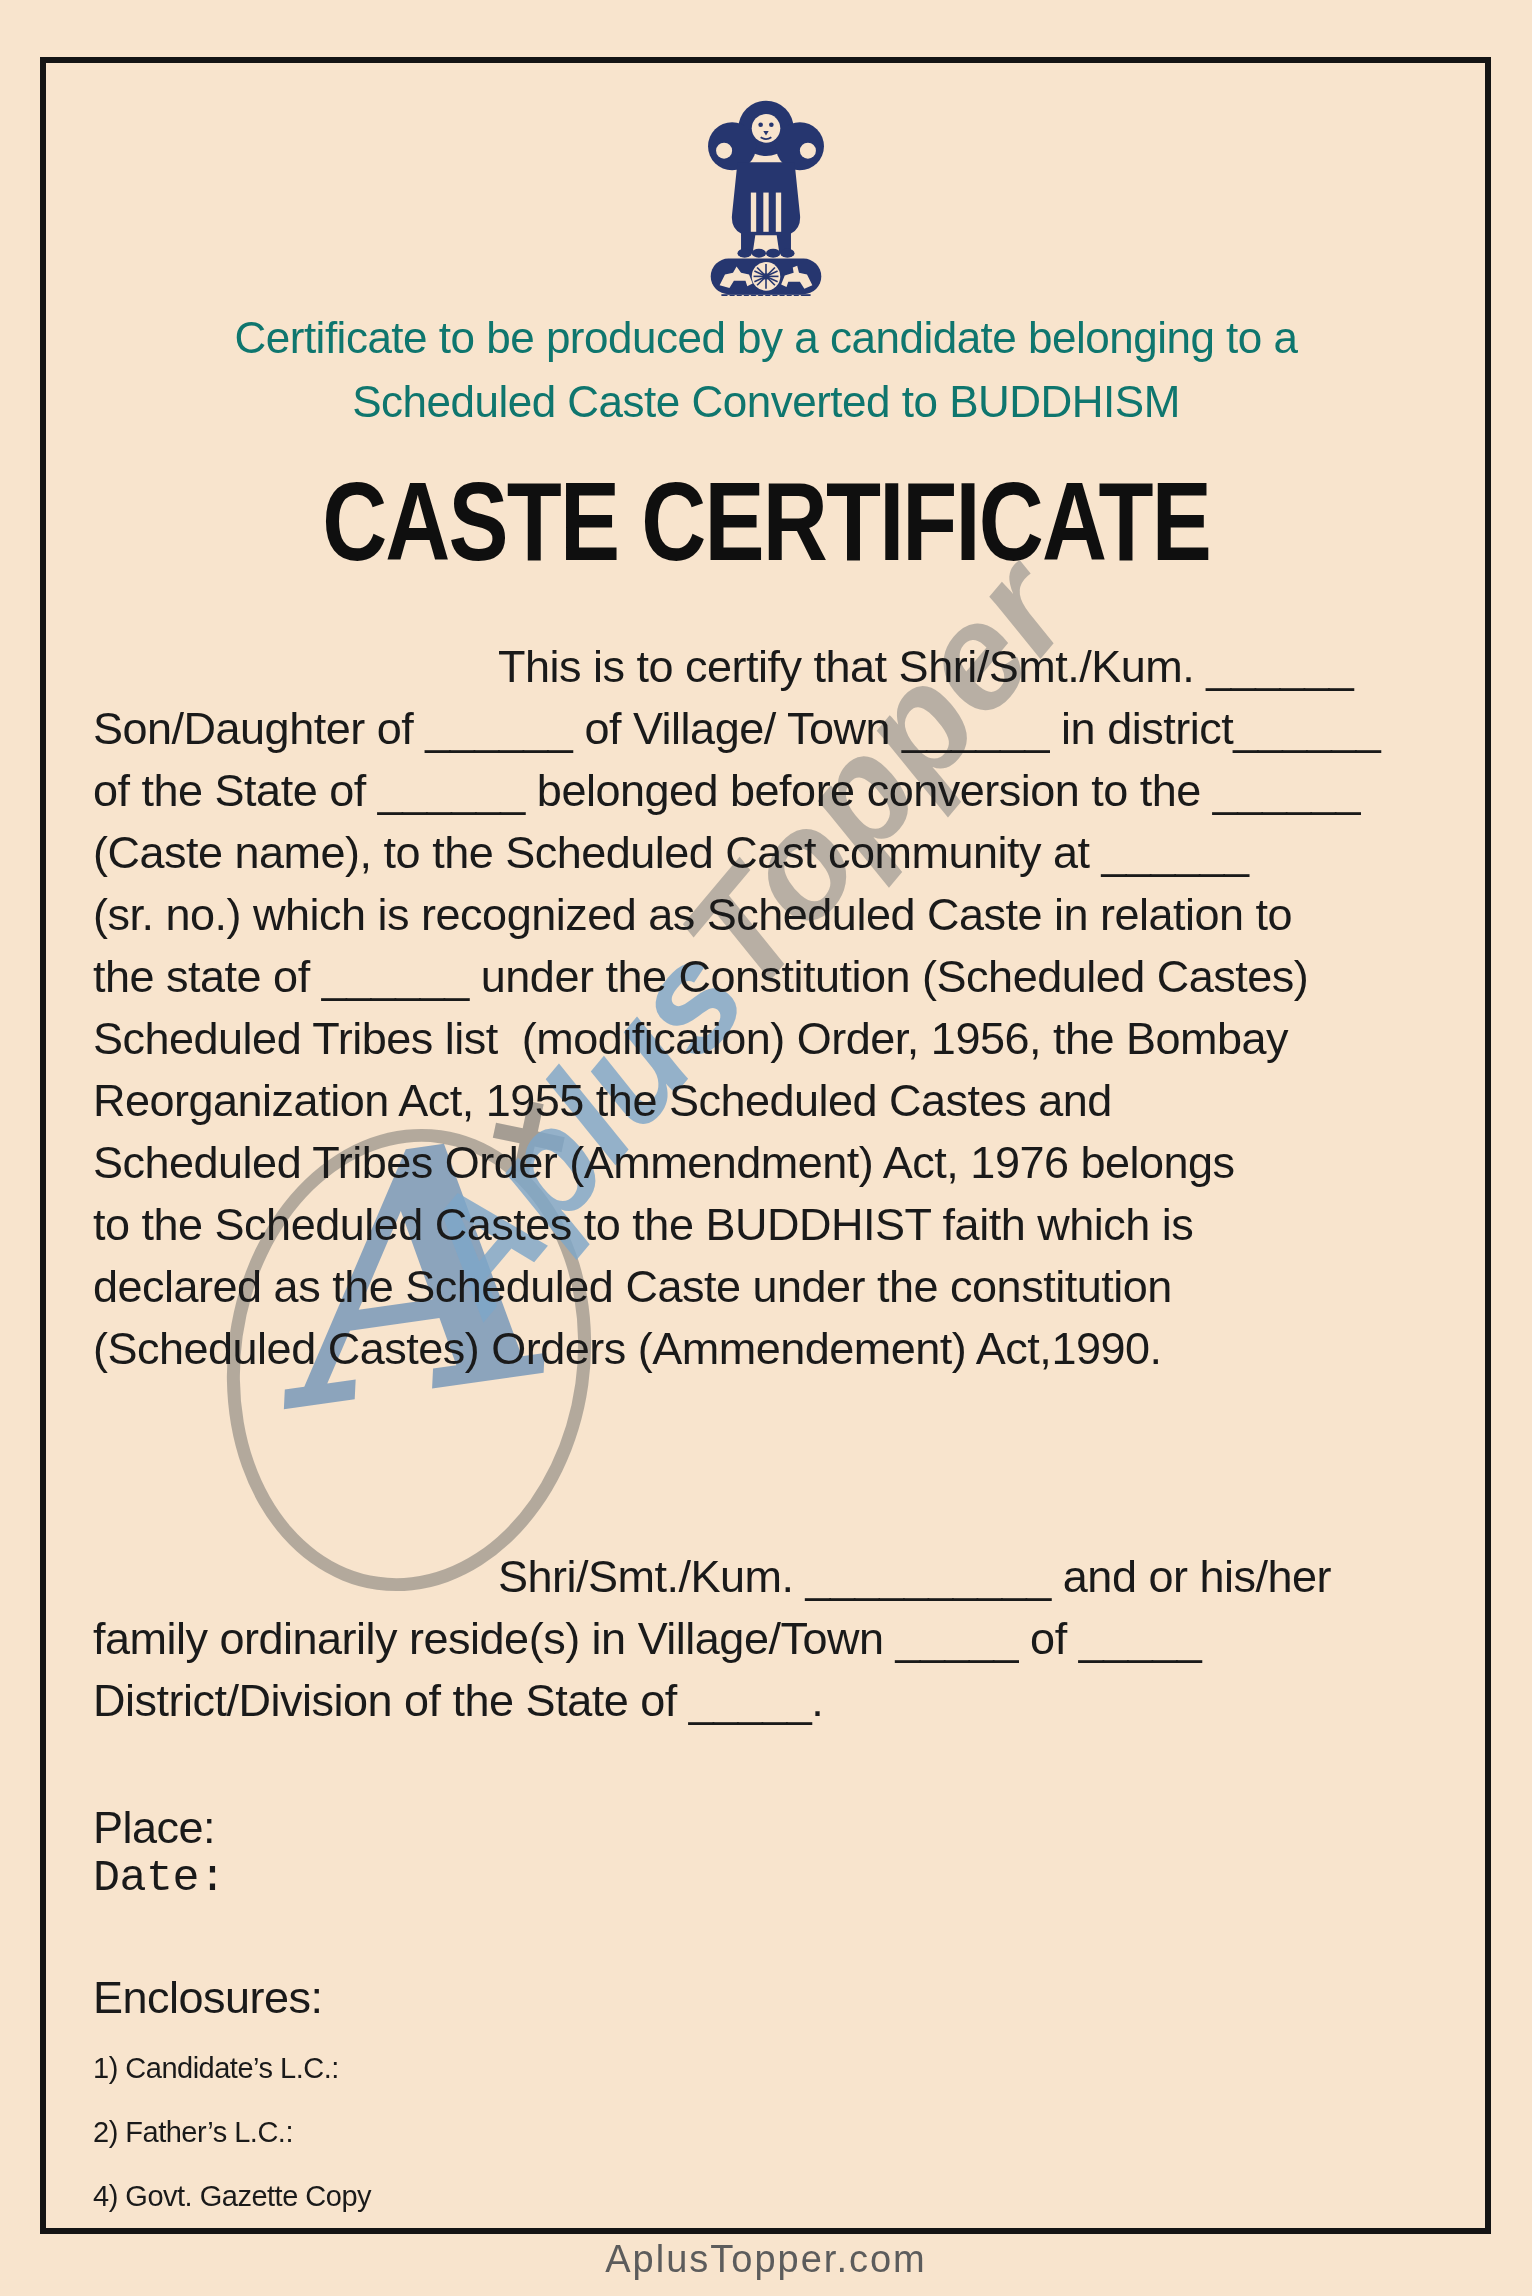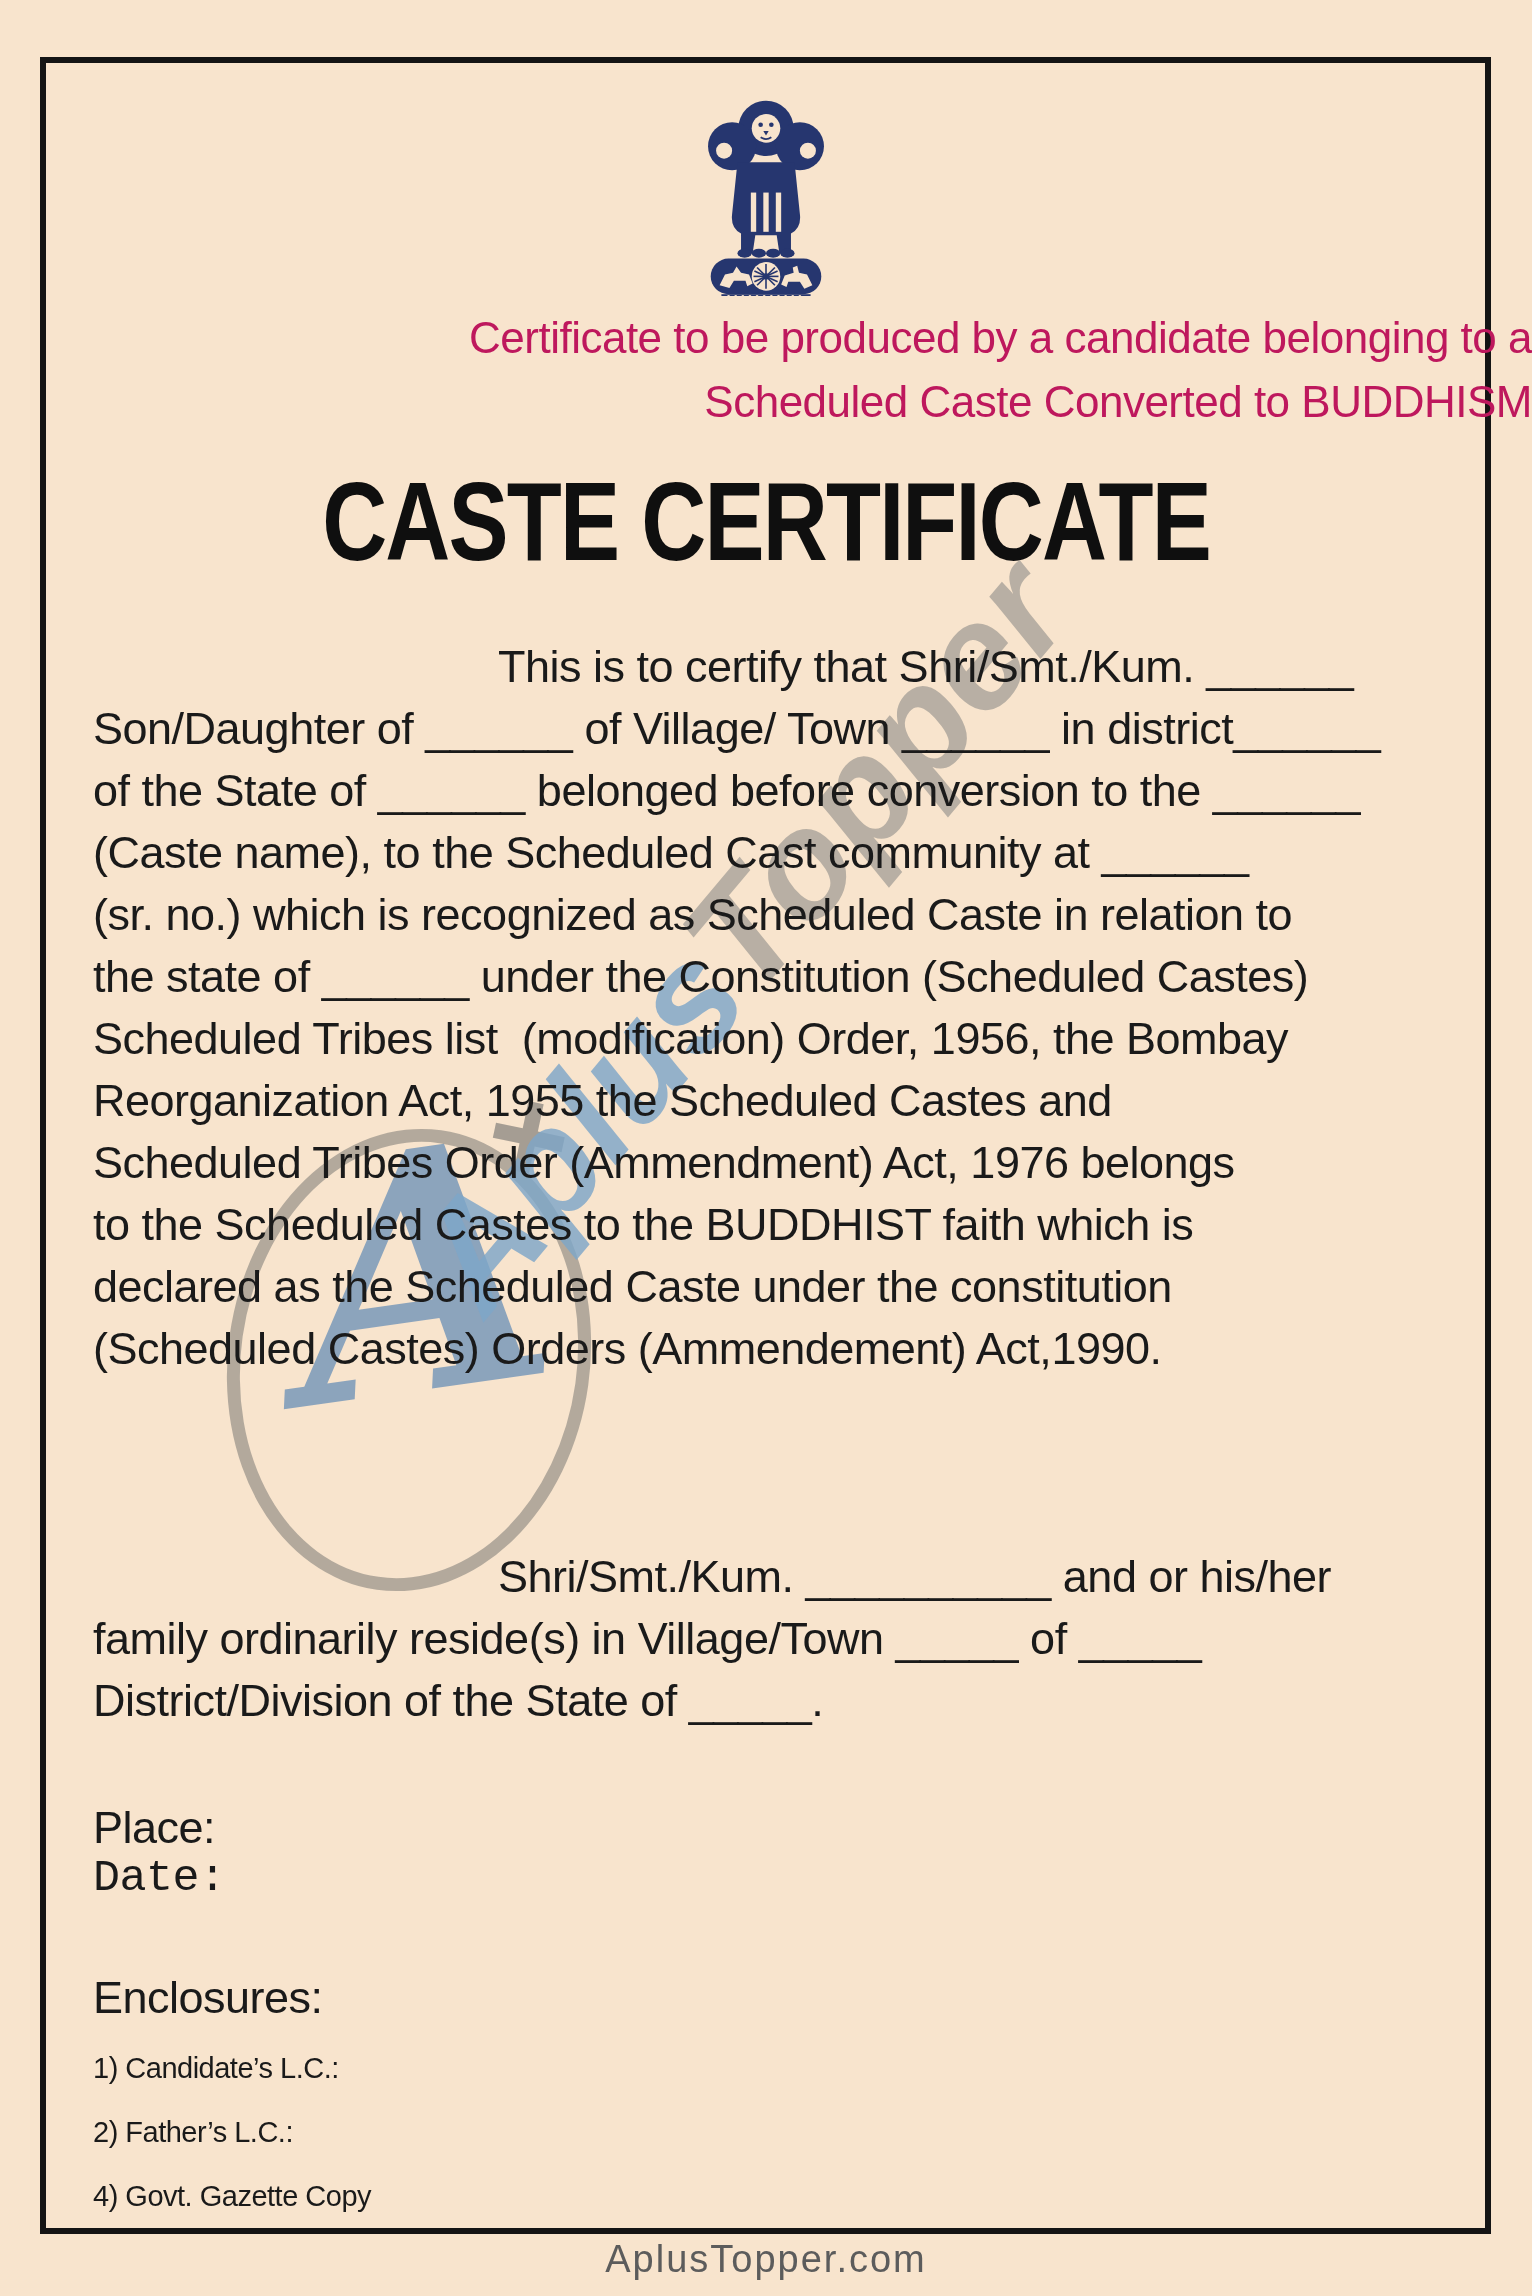--- a/index.html
+++ b/index.html
@@ -18,22 +18,22 @@
   }
   
   .emblem{
     position:absolute;top:82px;left:50%;
     transform:translateX(-50%);
     width:164px;height:214px;
   }
   
   .subtitle{
     position:absolute;top:306px;left:0;width:100%;
-    text-align:right;font-size:44px;line-height:64px;
-    letter-spacing:-0.5px;color:#be185d;
+    text-align:center;font-size:44px;line-height:64px;
+    letter-spacing:-0.5px;color:#0f766e;
   }
   .title{
     position:absolute;top:448px;left:0;width:100%;
     text-align:center;font-size:100px;font-weight:800;
     letter-spacing:-2px;line-height:130px;
     transform:scale(0.9,1.12);transform-origin:center top;
     color:#0f0f0f;white-space:nowrap;
   }
   
   .para{

